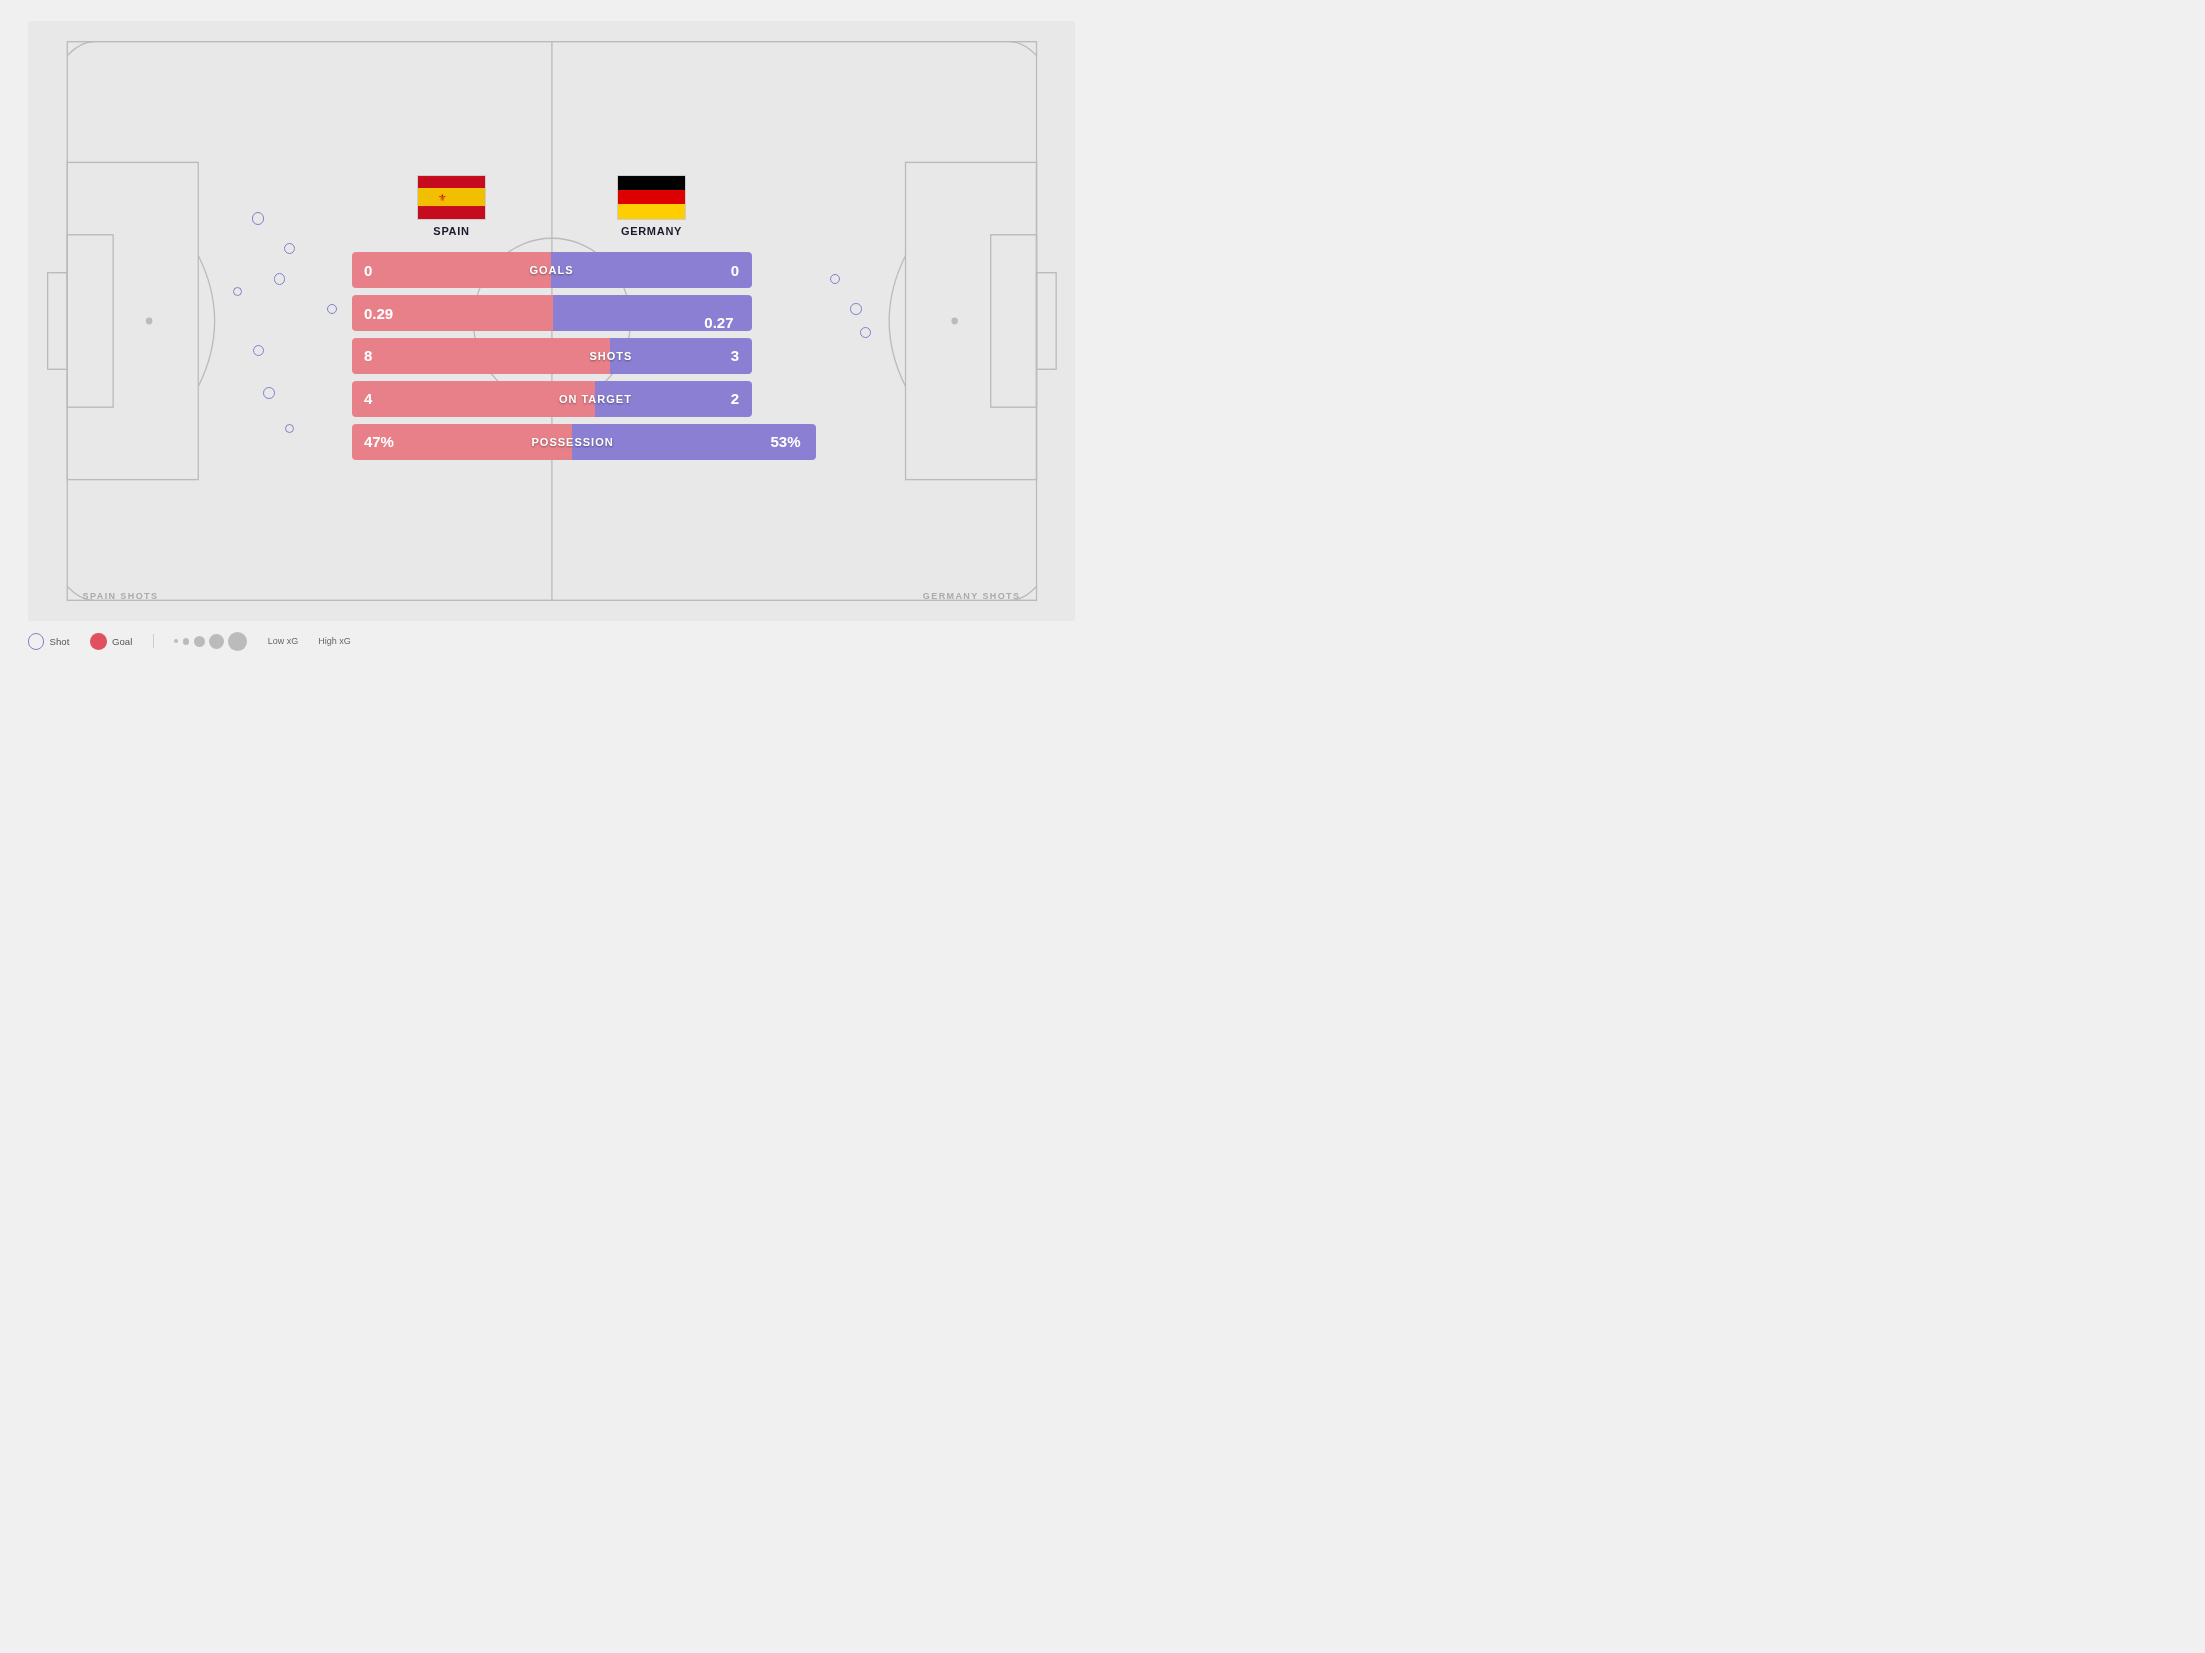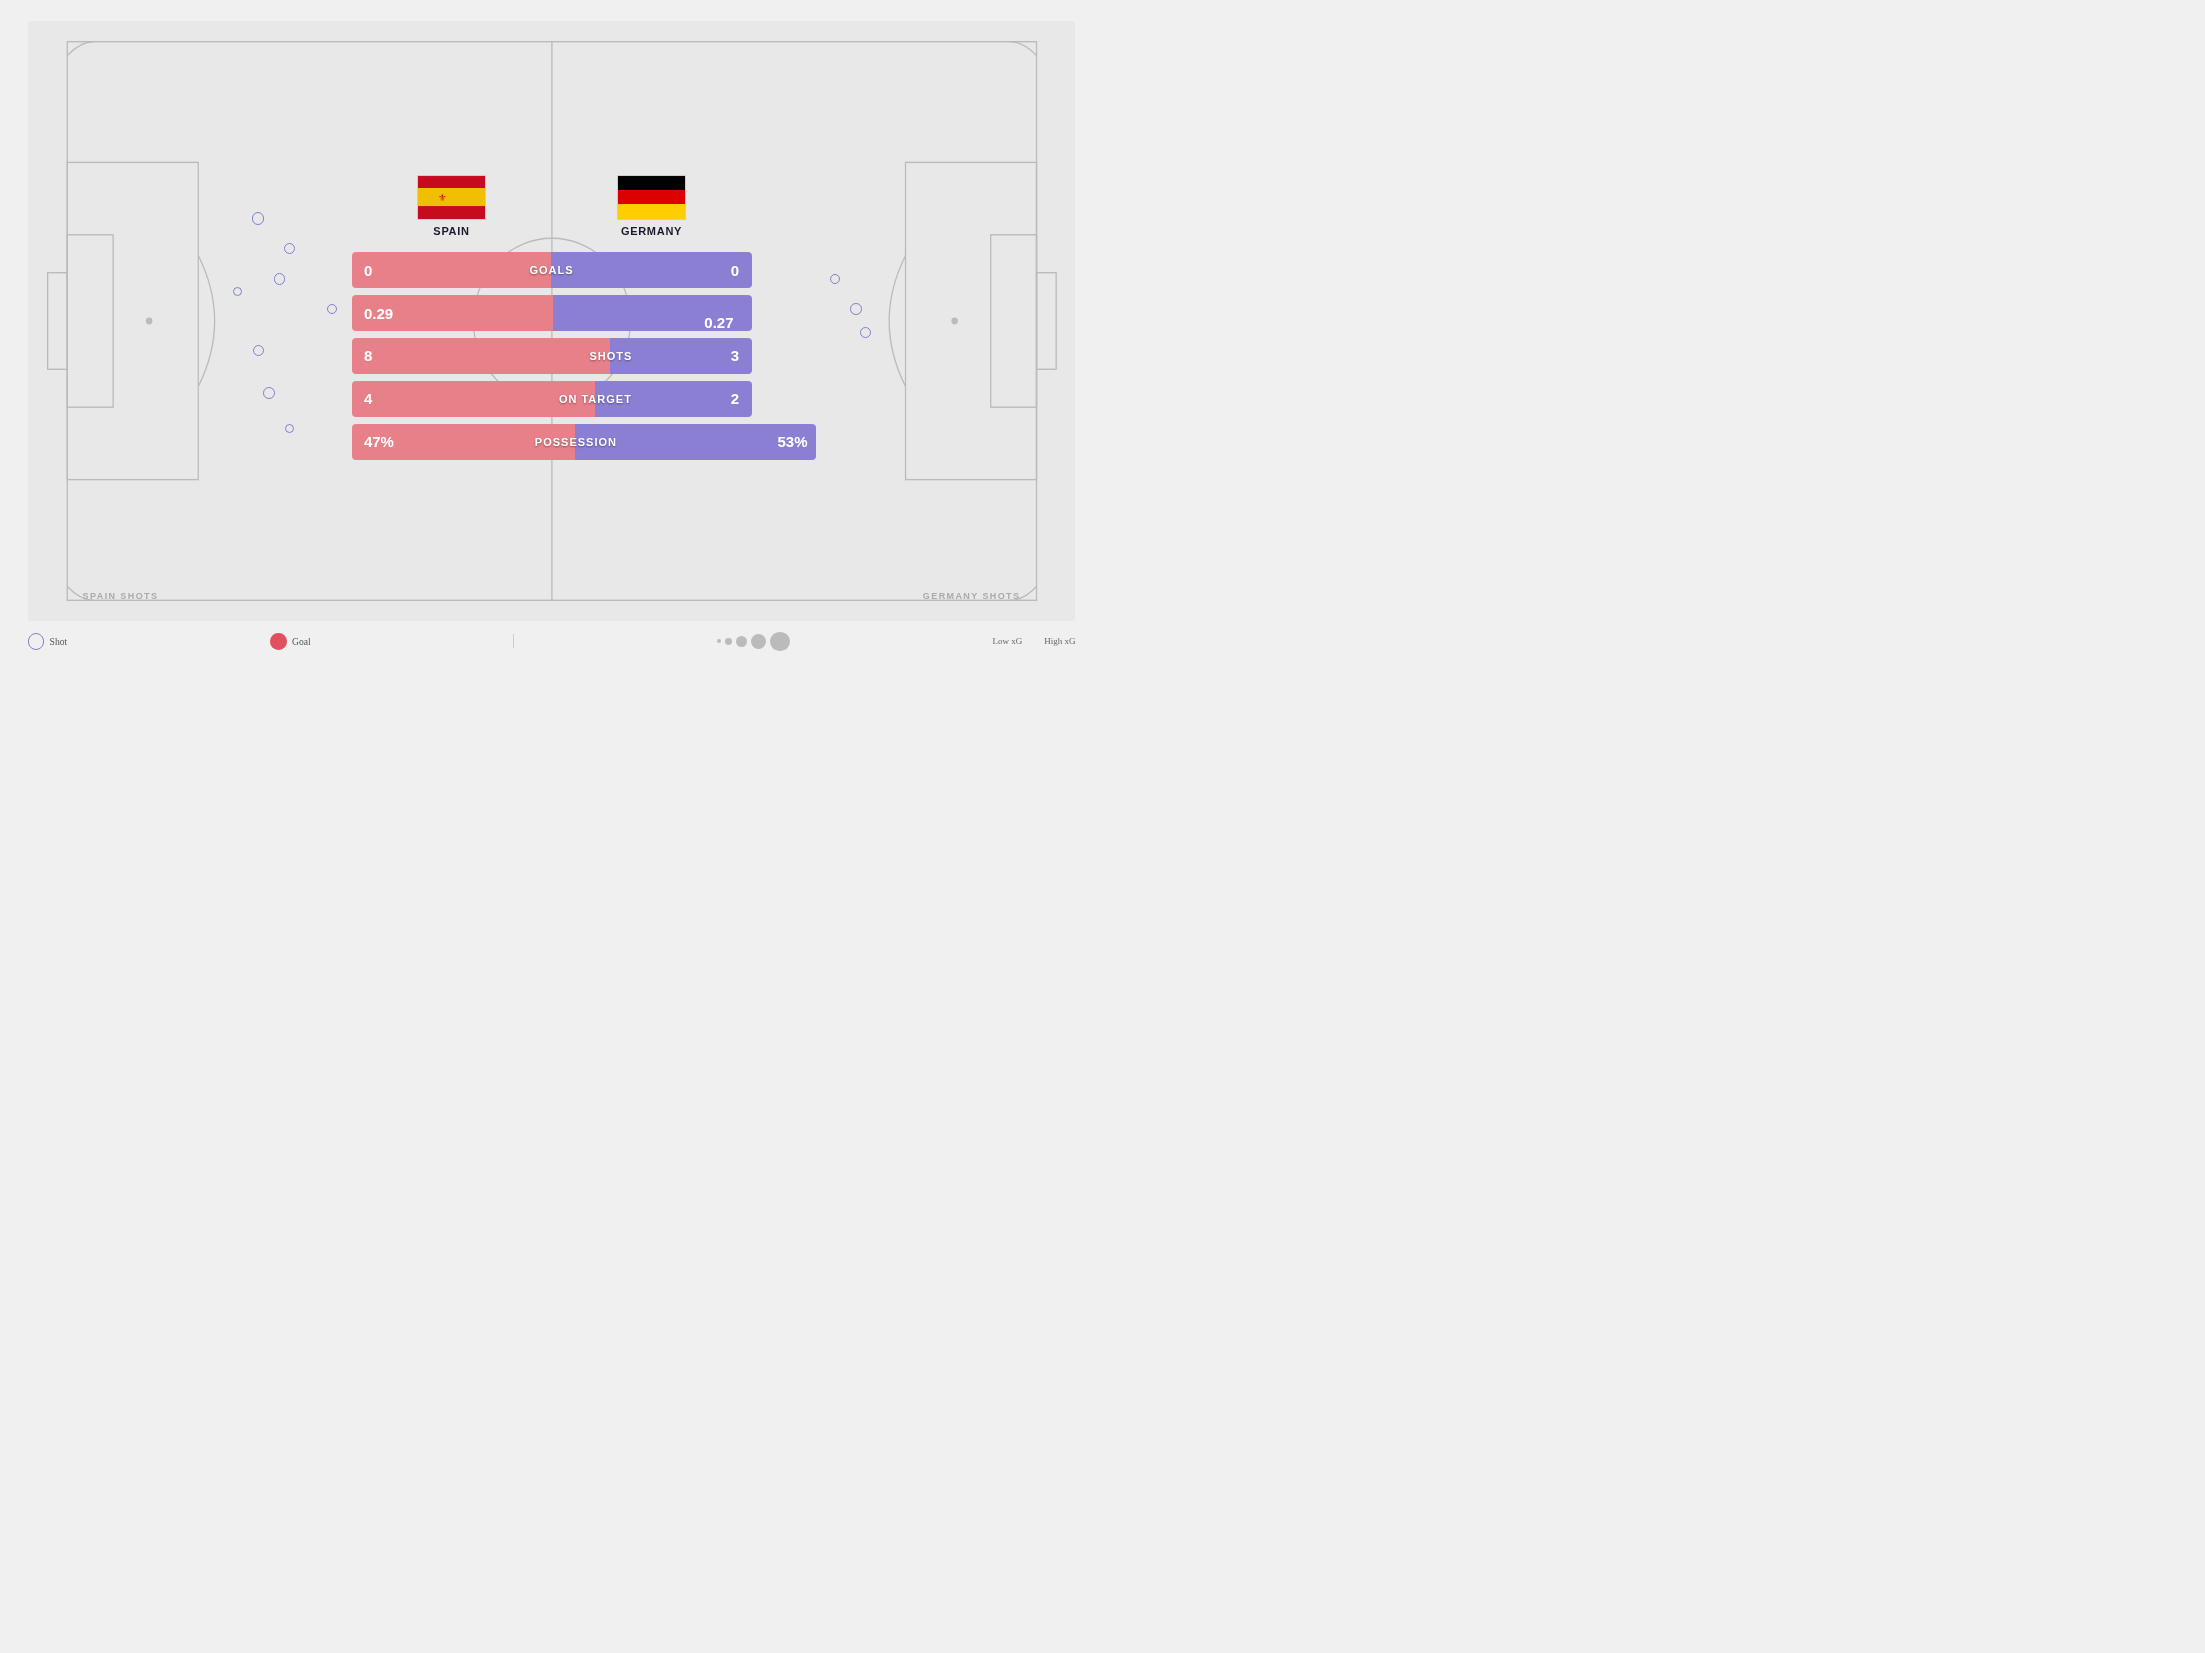--- a/index.html
+++ b/index.html
@@ -164,26 +164,25 @@
     .shot-dot {
       position: absolute;
       border-radius: 50%;
       border: 1.7px solid #8080cc;
       background: transparent;
     }
 
     
     .legend {
       display: flex;
-      justify-content: space-between;
+      justify-content: flex-start;
       align-items: center;
       gap: 20.7px;
       margin-top: 11px;
       flex-wrap: wrap;
-      font-family: Liberation Serif, serif;
     }
 
     .legend-item {
       display: flex;
       align-items: center;
       gap: 5.5px;
       font-size: 10.3px;
       color: #333;
     }
 
@@ -388,21 +387,21 @@
           <div class="stat-row">
       <div style="display:flex;width:464px;height:36px;border-radius:4.1px;overflow:hidden;">
         <div style="background:#e8808a;display:flex;align-items:center;justify-content:flex-start;padding-left:12.4px;flex:47 1 0%;min-width:41px;">
           <span style="font-size:15px;font-weight:900;color:white;">47%</span>
         </div>
         <div style="background:linear-gradient(90deg, #e8808a 50%, #8b7fd4 50%);display:flex;align-items:center;justify-content:center;width:117px;flex-shrink:0;position:relative;">
           <div style="position:absolute;inset:0;display:flex;align-items:center;justify-content:center;">
             <span style="color:white;font-size:11px;font-weight:900;letter-spacing:1px;text-shadow:0 0.7px 2.1px rgba(0,0,0,0.4);">POSSESSION</span>
           </div>
         </div>
-        <div style="background:#8b7fd4;display:flex;align-items:center;justify-content:flex-end;padding-right:8px;flex:53 1 0%;min-width:41px;">
+        <div style="background:#8b7fd4;display:flex;align-items:center;justify-content:flex-end;padding-right:15px;flex:53 1 0%;min-width:41px;">
           <span style="font-size:15px;font-weight:900;color:white;">53%</span>
         </div>
       </div>
     </div>
         </div>
     </div>
 
     <div class="pitch-corner-label spain-corner">SPAIN SHOTS</div>
     <div class="pitch-corner-label germany-corner">GERMANY SHOTS</div>
   </div>

